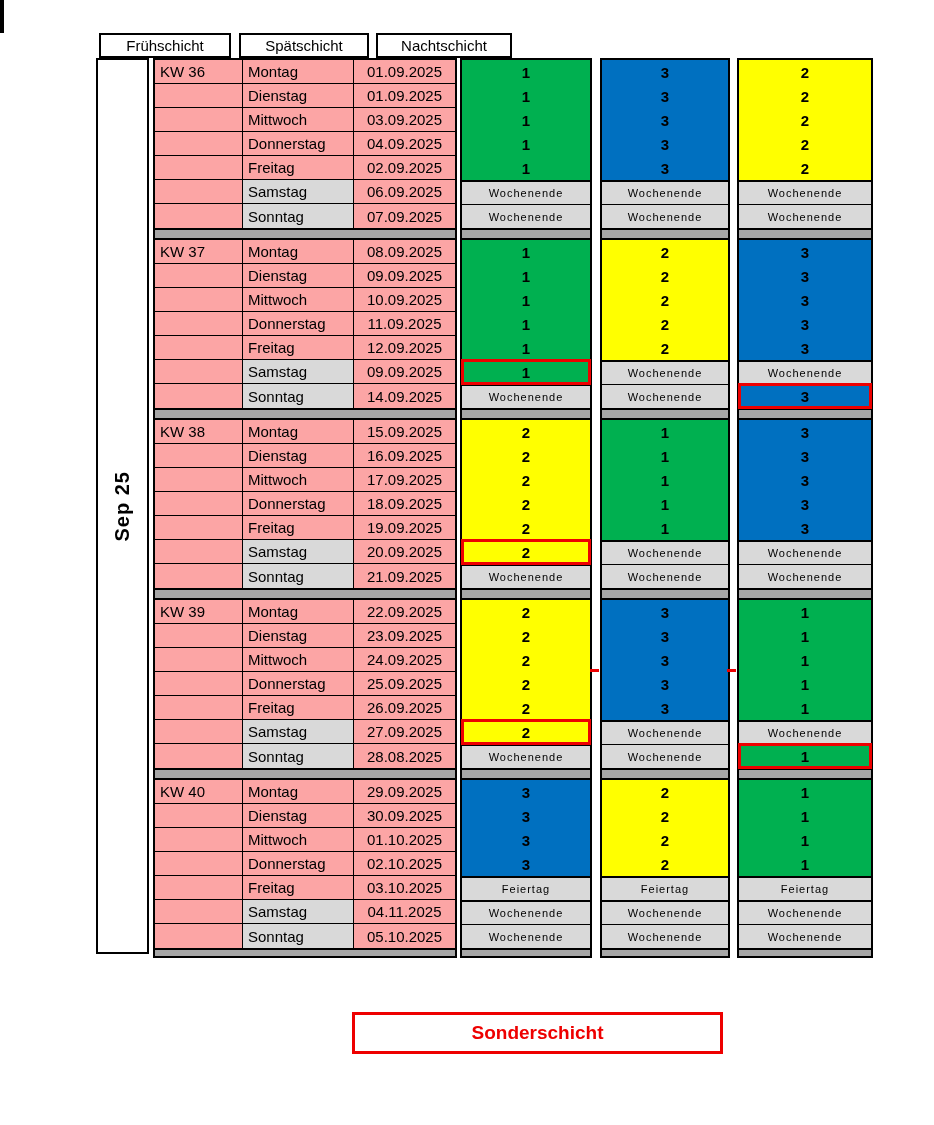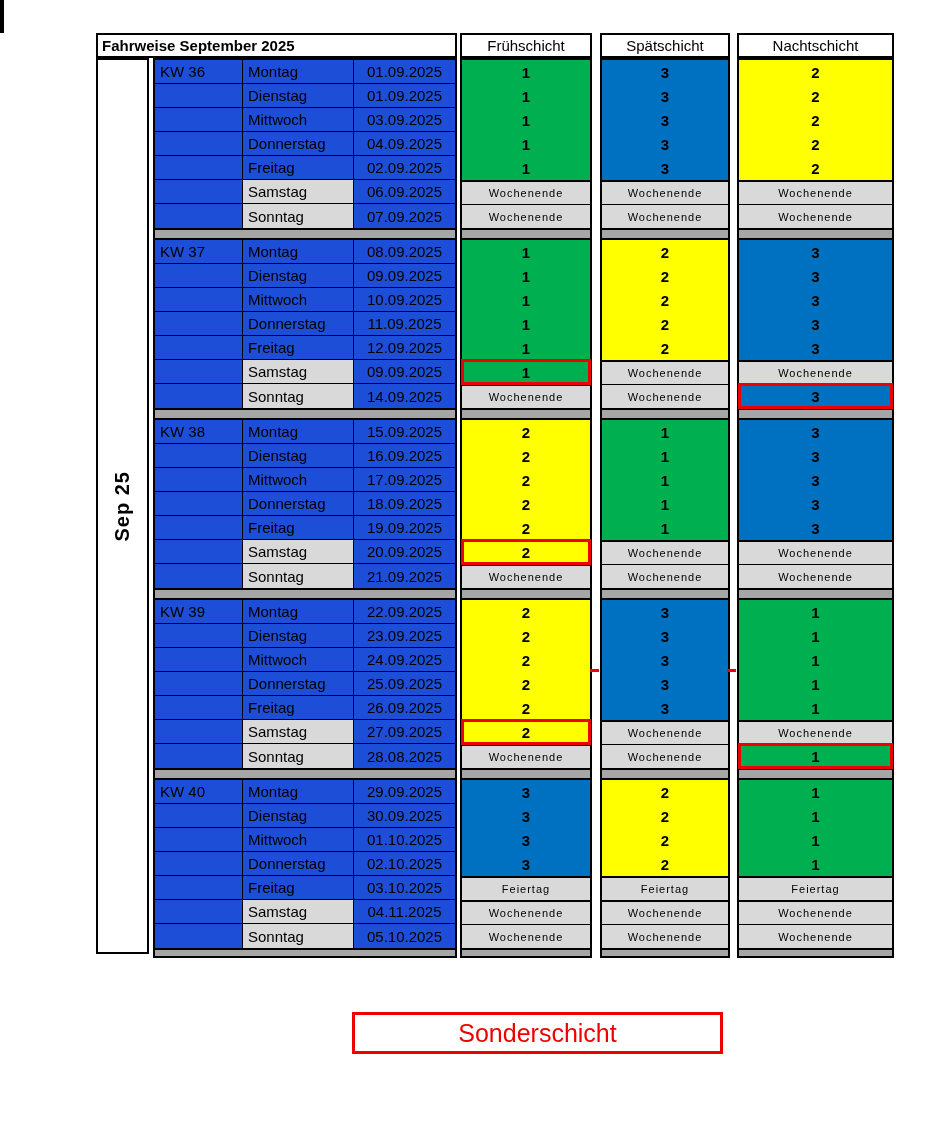--- a/index.html
+++ b/index.html
@@ -12,29 +12,29 @@
 
   .sheet{position:absolute;left:96px;top:33px;}
   .hdr-row{display:flex;align-items:stretch;}
   .body-row{display:flex;align-items:flex-start;}
 
   .box{box-sizing:border-box;border:2px solid #000;background:#fff;}
 
   
   .title-box{width:361px;height:25px;font-weight:bold;font-size:15px;line-height:21px;padding-left:4px;}
   .shift-hdr{height:25px;display:flex;align-items:center;justify-content:center;font-weight:normal;font-size:15px;}
-  .w-frueh{width:132px;} .w-spaet{width:130px;} .w-nacht{width:157px;}
+  .w-frueh{width:132px;} .w-spaet{width:130px;} .w-nacht{width:136px;}
   .g3{width:3px;} .g4{width:4px;} .g8{width:8px;} .g7{width:7px;}
 
   
   .month-box{width:53px;height:896px;display:flex;align-items:center;justify-content:center;}
   .month-label{writing-mode:vertical-rl;transform:rotate(180deg);font-weight:bold;font-size:20px;letter-spacing:1px;}
 
   
-  .day-table{width:304px;box-sizing:border-box;border:2px solid #000;background:#1d4ed8;}
+  .day-table{width:304px;box-sizing:border-box;border:2px solid #000;background:#fca5a5;}
   .day-row{display:grid;grid-template-columns:88px 111px 1fr;height:24px;}
   .day-row .cell{box-sizing:border-box;border-right:1px solid #000;border-bottom:1px solid #000;
     font-size:15px;display:flex;align-items:center;overflow:hidden;white-space:nowrap;}
   .day-row .cell:last-child{border-right:none;}
   .day-row.last .cell{border-bottom:none;}
   .kw-cell{padding-left:5px;}
   .day-cell{padding-left:5px;}
   .day-cell.weekend-day{background:#D9D9D9;}
   .date-cell{justify-content:center;}
 
@@ -53,30 +53,29 @@
   .separator.bottom-band{height:8px;border-bottom:none;}
 
   
   .red-dash{position:absolute;width:9px;height:3px;background:var(--red);}
   .dash-1{left:590px;top:669px;}
   .dash-2{left:727px;top:669px;}
 
   
   .legend-box{position:absolute;left:352px;top:1012px;width:371px;height:42px;box-sizing:border-box;
     border:3px solid var(--red);display:flex;align-items:center;justify-content:center;}
-  .legend-text{color:var(--red);font-weight:normal;font-size:25px;}
+  .legend-text{color:var(--red);font-weight:bold;font-size:19px;}
 </style>
 </head>
 <body style="--red: #EE0000;">
 
 <div class="corner-mark"></div>
 
 <div class="sheet">
   <div class="hdr-row">
-    <div class="box title-box">Fahrweise September 2025</div>
     <div class="g3"></div>
     <div class="box shift-hdr w-frueh">Frühschicht</div>
     <div class="g8"></div>
     <div class="box shift-hdr w-spaet">Spätschicht</div>
     <div class="g7"></div>
     <div class="box shift-hdr w-nacht">Nachtschicht</div>
   </div>
 
   <div class="body-row">
     <div class="box month-box">

